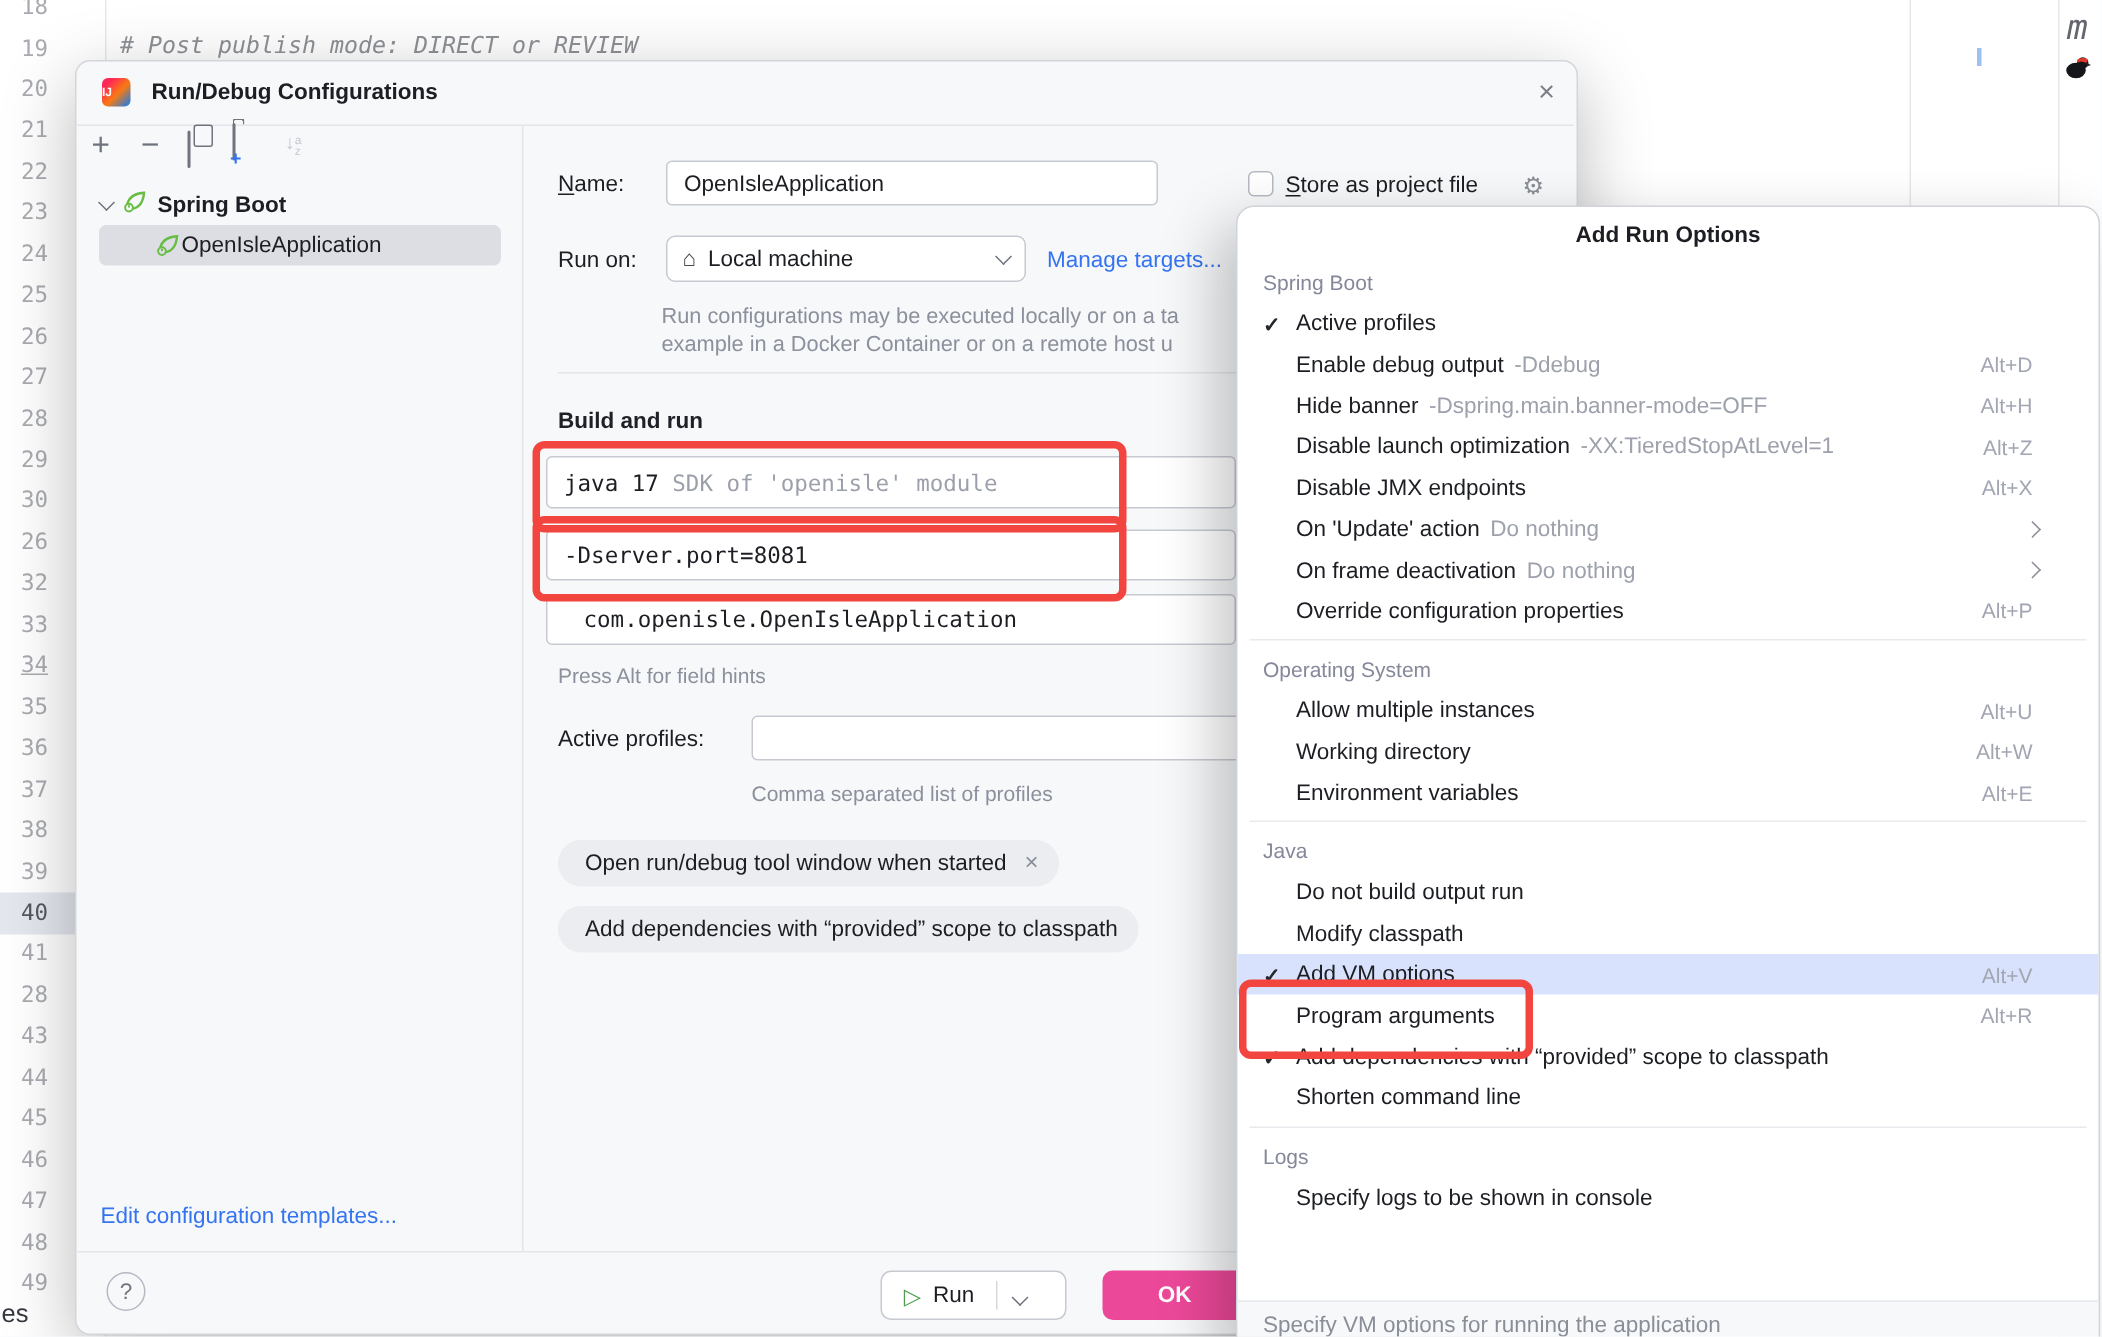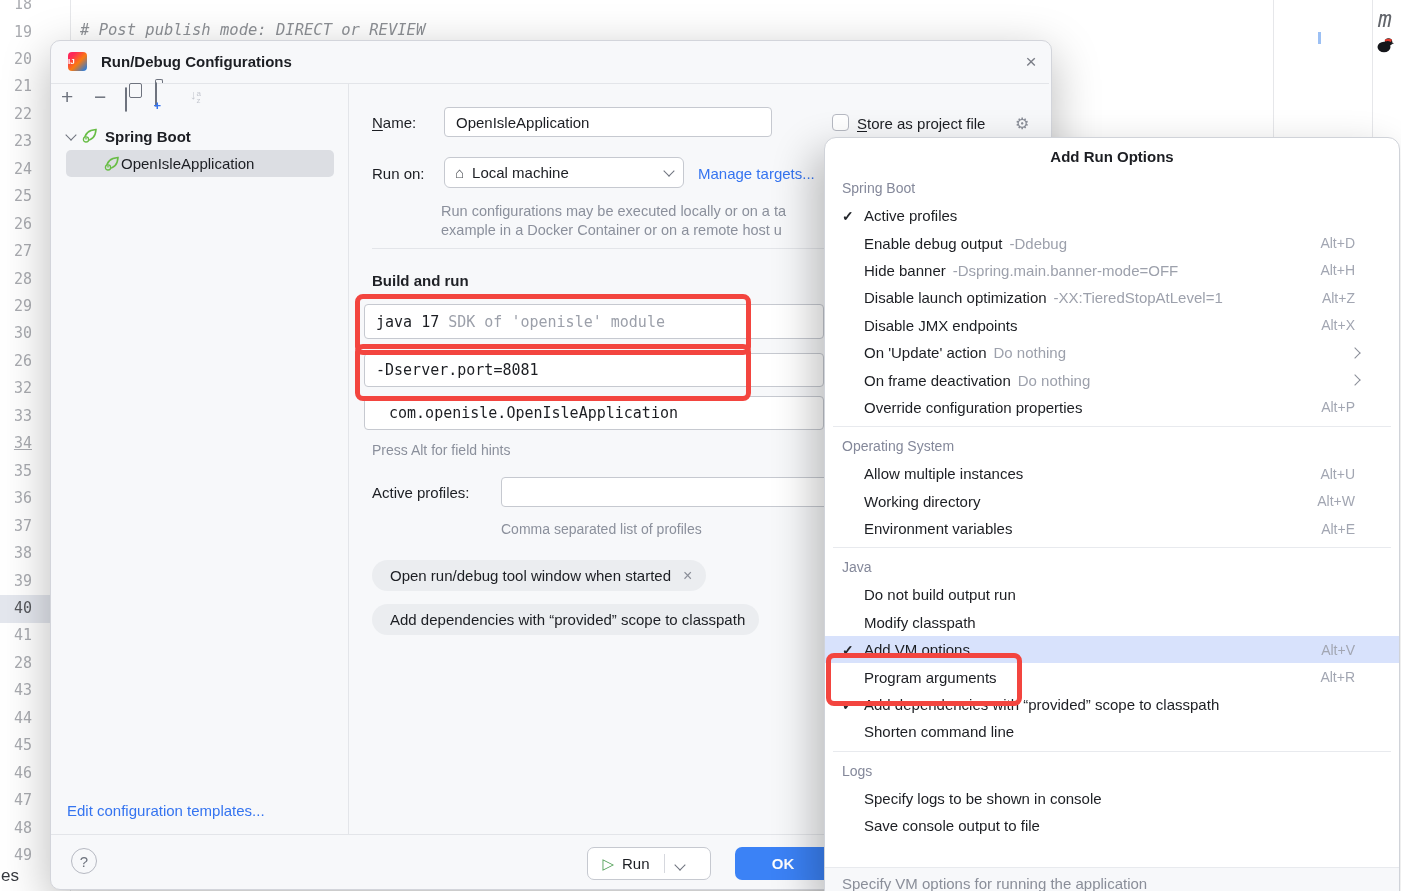--- a/index.html
+++ b/index.html
@@ -67,21 +67,21 @@
   .tag .x{color:#8a8e98;margin-left:12px;font-size:16px}
 
   .sec-title{position:absolute;font-size:15px;font-weight:600;color:#1f2126}
   .help-circle{position:absolute;left:20px;top:807px;width:26px;height:26px;border:1.5px solid #b6b9c2;
       border-radius:50%;color:#6e737e;font-size:15px;display:flex;align-items:center;justify-content:center;box-sizing:border-box}
   .btn{position:absolute;height:33px;border:1px solid #c6c9d0;border-radius:7px;background:#fff;box-sizing:border-box;
       display:flex;align-items:center;justify-content:center;font-size:15px}
   .btn .play{color:#4d9e53;font-size:15px;margin-right:8px}
   .btn .split{width:1px;height:19px;background:#d6d8de;margin:0 0 0 14px}
   .btn .dchev{margin:2px 12px 0 11px}
-  .btn-primary{position:absolute;height:33px;border-radius:7px;background:#3b82f6;color:#fff;
+  .btn-primary{position:absolute;height:33px;border-radius:7px;background:#ec4899;color:#fff;
       display:flex;align-items:center;justify-content:center;font-size:15px;font-weight:600}
 
   
   .menu{position:absolute;left:824px;top:137px;width:576px;height:760px;background:#fff;
       border:1px solid #d0d3d9;border-radius:12px 12px 0 0;box-shadow:-12px 14px 40px rgba(0,0,0,.24);
       z-index:20;box-sizing:border-box;overflow:hidden}
   .menu-title{height:36px;line-height:38px;text-align:center;font-size:15px;font-weight:600;color:#1c1e23}
   .m-sec-h{height:28px;display:flex;align-items:center;padding-left:17px;font-size:14px;color:#84889a}
   .m-row{height:27.4px;display:flex;align-items:center;padding:0 44px 0 17px;position:relative;font-size:15px}
   .m-row.selected{background:#d8e2fc}
@@ -364,24 +364,19 @@
         <span class="m-label">Shorten command line</span>
         <span class="m-spacer"></span>
       </div>
       <div class="m-sep"></div>
       <div class="m-sec-h">Logs</div>
       <div class="m-row">
         <span class="m-check"></span>
         <span class="m-label">Specify logs to be shown in console</span>
         <span class="m-spacer"></span>
       </div>
-      <div class="m-row">
-        <span class="m-check"></span>
-        <span class="m-label">Save console output to file</span>
-        <span class="m-spacer"></span>
-      </div>
     </div>
   <div class="menu-footer">Specify VM options for running the application</div>
 </div>
 
 <div class="annotation" style="left: 355px; top: 294px; width: 386px; height: 51px; border-color: rgb(243, 69, 63);"></div>
 <div class="annotation" style="left: 355px; top: 344px; width: 386px; height: 47px; border-color: rgb(243, 69, 63);"></div>
 <div class="annotation" style="left: 826px; top: 653px; width: 186px; height: 43px; border-color: rgb(243, 69, 63);"></div>
 
 </body></html>

